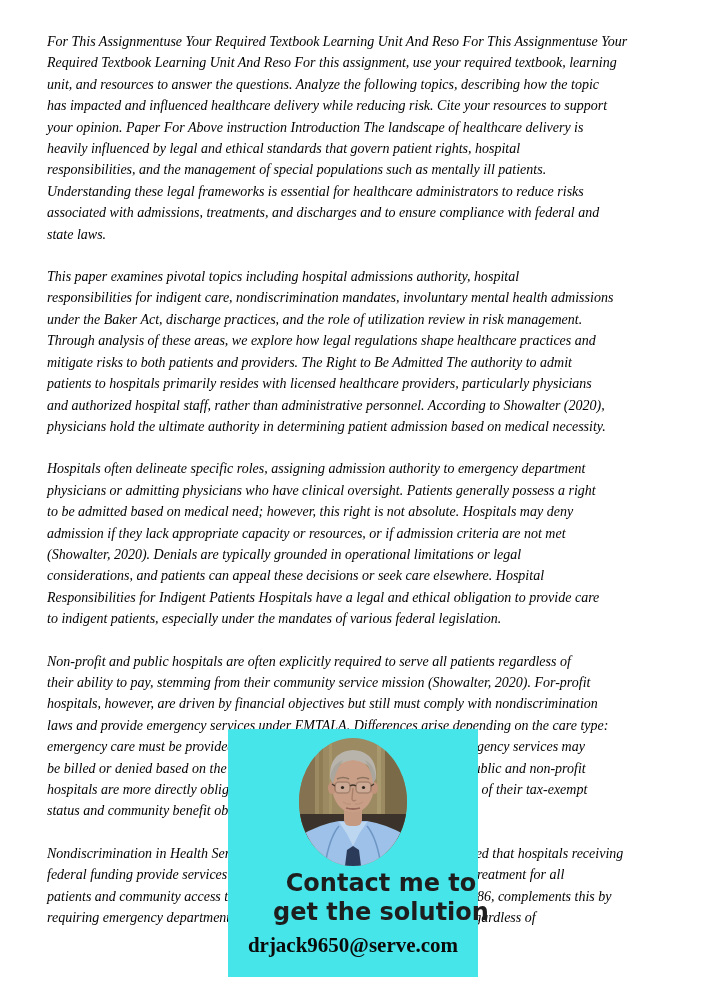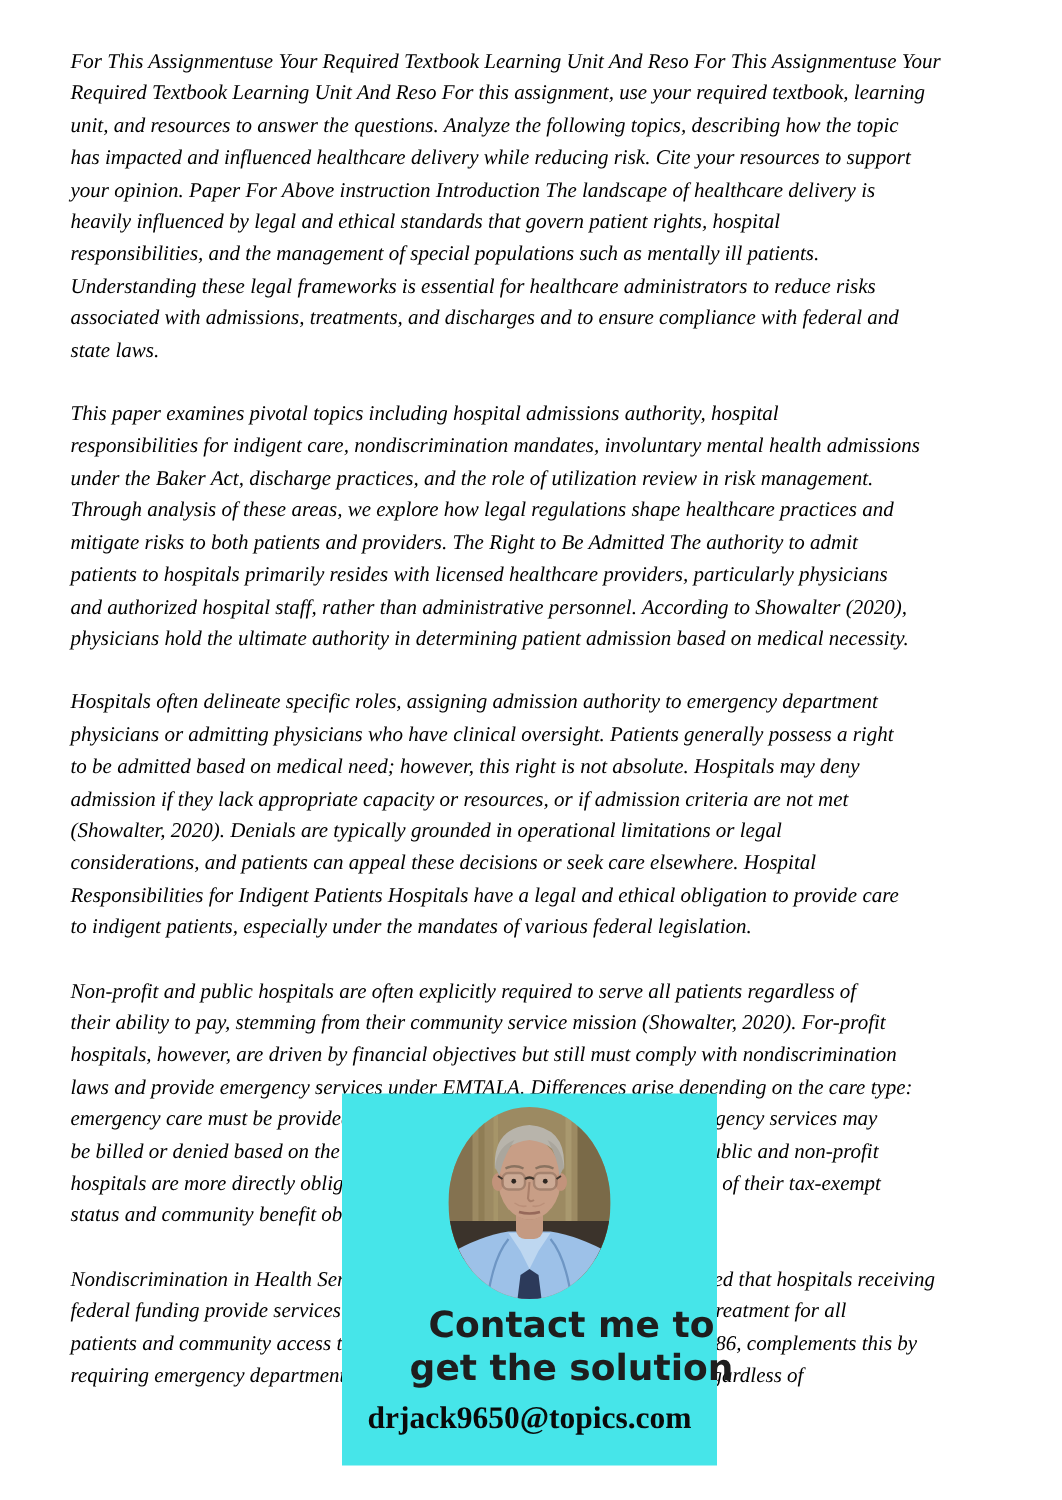--- a/index.html
+++ b/index.html
@@ -165,16 +165,16 @@
           <circle cx="43.5" cy="49.5" r="1.6" fill="#2e2620"></circle>
           <circle cx="64.5" cy="49.5" r="1.6" fill="#2e2620"></circle>
           <path d="M 54 50 L 53 61 Q 54 64 57 62" stroke="#a97f6a" stroke-width="1.4" fill="none"></path>
           <path d="M 47 70 Q 54 72 61 70" stroke="#96685a" stroke-width="1.8" fill="none"></path>
           <path d="M 44 64 Q 48 67 52 66 M 64 64 Q 60 67 56 66" stroke="#b58974" stroke-width="1" fill="none" opacity="0.7"></path>
         </g>
       </svg>
     </div>
     <div class="contact-text">Contact me to
 get the solution</div>
-    <div class="contact-email">drjack9650@topics.com</div>
+    <div class="contact-email">drjack9650@serve.com</div>
   </div>
 
 </div>
 
 </body></html>

